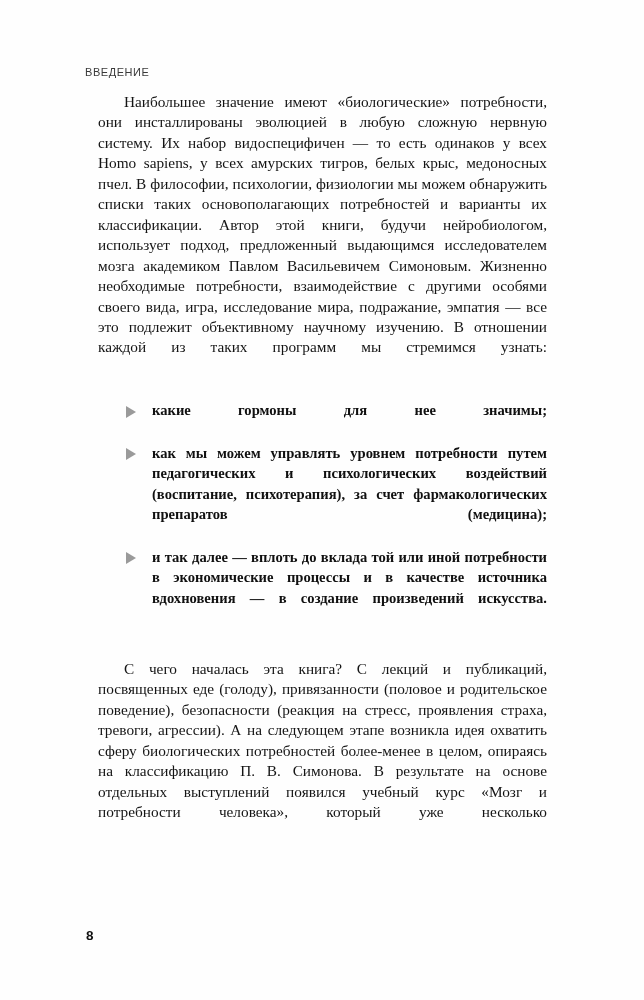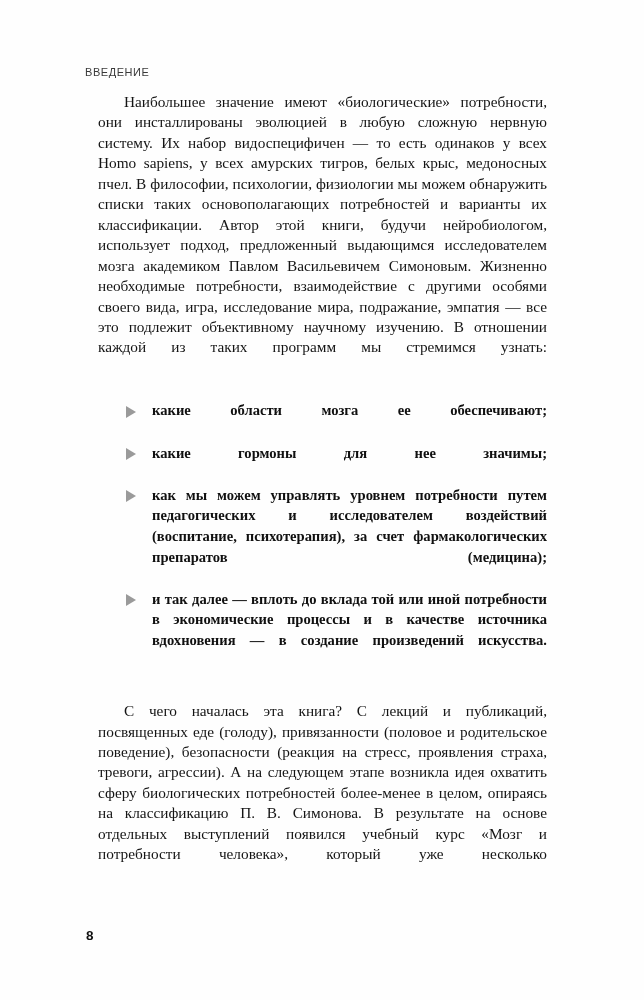--- a/index.html
+++ b/index.html
@@ -132,29 +132,25 @@
   <div class="running-head">ВВЕДЕНИЕ</div>
 
   <div class="text-column">
 
 
     <p class="body-text indent">Наибольшее значение имеют «биологические» потребности, они инсталлированы эволюцией в любую сложную нервную систему. Их набор видоспецифичен — то есть одинаков у всех Homo sapiens, у всех амурских тигров, белых крыс, медоносных пчел. В философии, психологии, физиологии мы можем обнаружить списки таких основополагающих потребностей и варианты их классификации. Автор этой книги, будучи нейробиологом, использует подход, предложенный выдающимся исследователем мозга академиком Павлом Васильевичем Симоновым. Жизненно необходимые потребности, взаимодействие с другими особями своего вида, игра, исследование мира, подражание, эмпатия — все это подлежит объективному научному изучению. В отношении каждой из таких программ мы стремимся узнать:</p>
 
     <ul class="bullet-list">
       <li>
         <span class="marker"></span>
-        <span class="item-text">какие области мозга ее обеспечивают;</span>
-      </li>
-      <li>
-        <span class="marker"></span>
         <span class="item-text">какие гормоны для нее значимы;</span>
       </li>
       <li>
         <span class="marker"></span>
-        <span class="item-text">как мы можем управлять уровнем потребности путем педагогических и исследователем воздействий (воспитание, психотерапия), за счет фармакологических препаратов (медицина);</span>
+        <span class="item-text">как мы можем управлять уровнем потребности путем педагогических и психологических воздействий (воспитание, психотерапия), за счет фармакологических препаратов (медицина);</span>
       </li>
       <li>
         <span class="marker"></span>
         <span class="item-text">и так далее — вплоть до вклада той или иной потребности в экономические процессы и в качестве источника вдохновения — в создание произведений искусства.</span>
       </li>
     </ul>
 
     <div class="closing-block">
       <p class="body-text indent">С чего началась эта книга? С лекций и публикаций, посвященных еде (голоду), привязанности (половое и родительское поведение), безопасности (реакция на стресс, проявления страха, тревоги, агрессии). А на следующем этапе возникла идея охватить сферу биологических потребностей более-менее в целом, опираясь на классификацию П. В. Симонова. В результате на основе отдельных выступлений появился учебный курс «Мозг и потребности человека», который уже несколько</p>
     </div>

